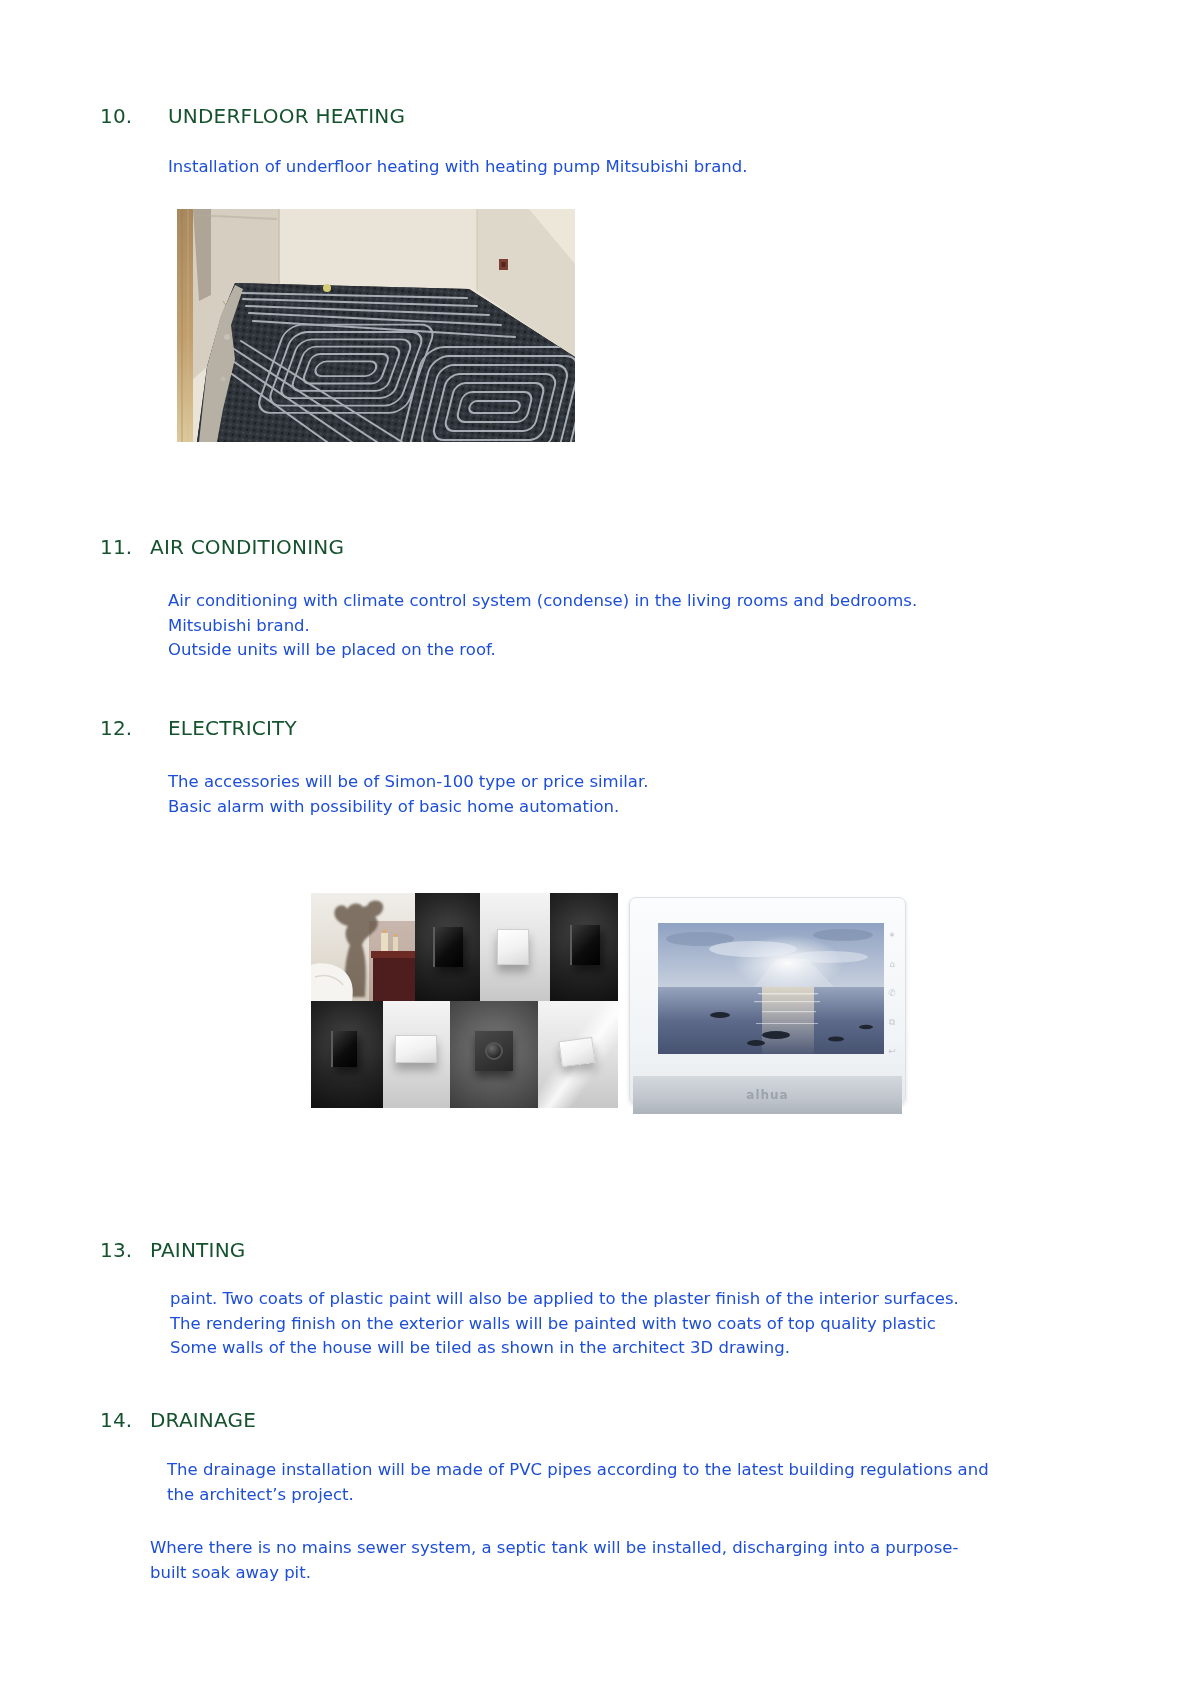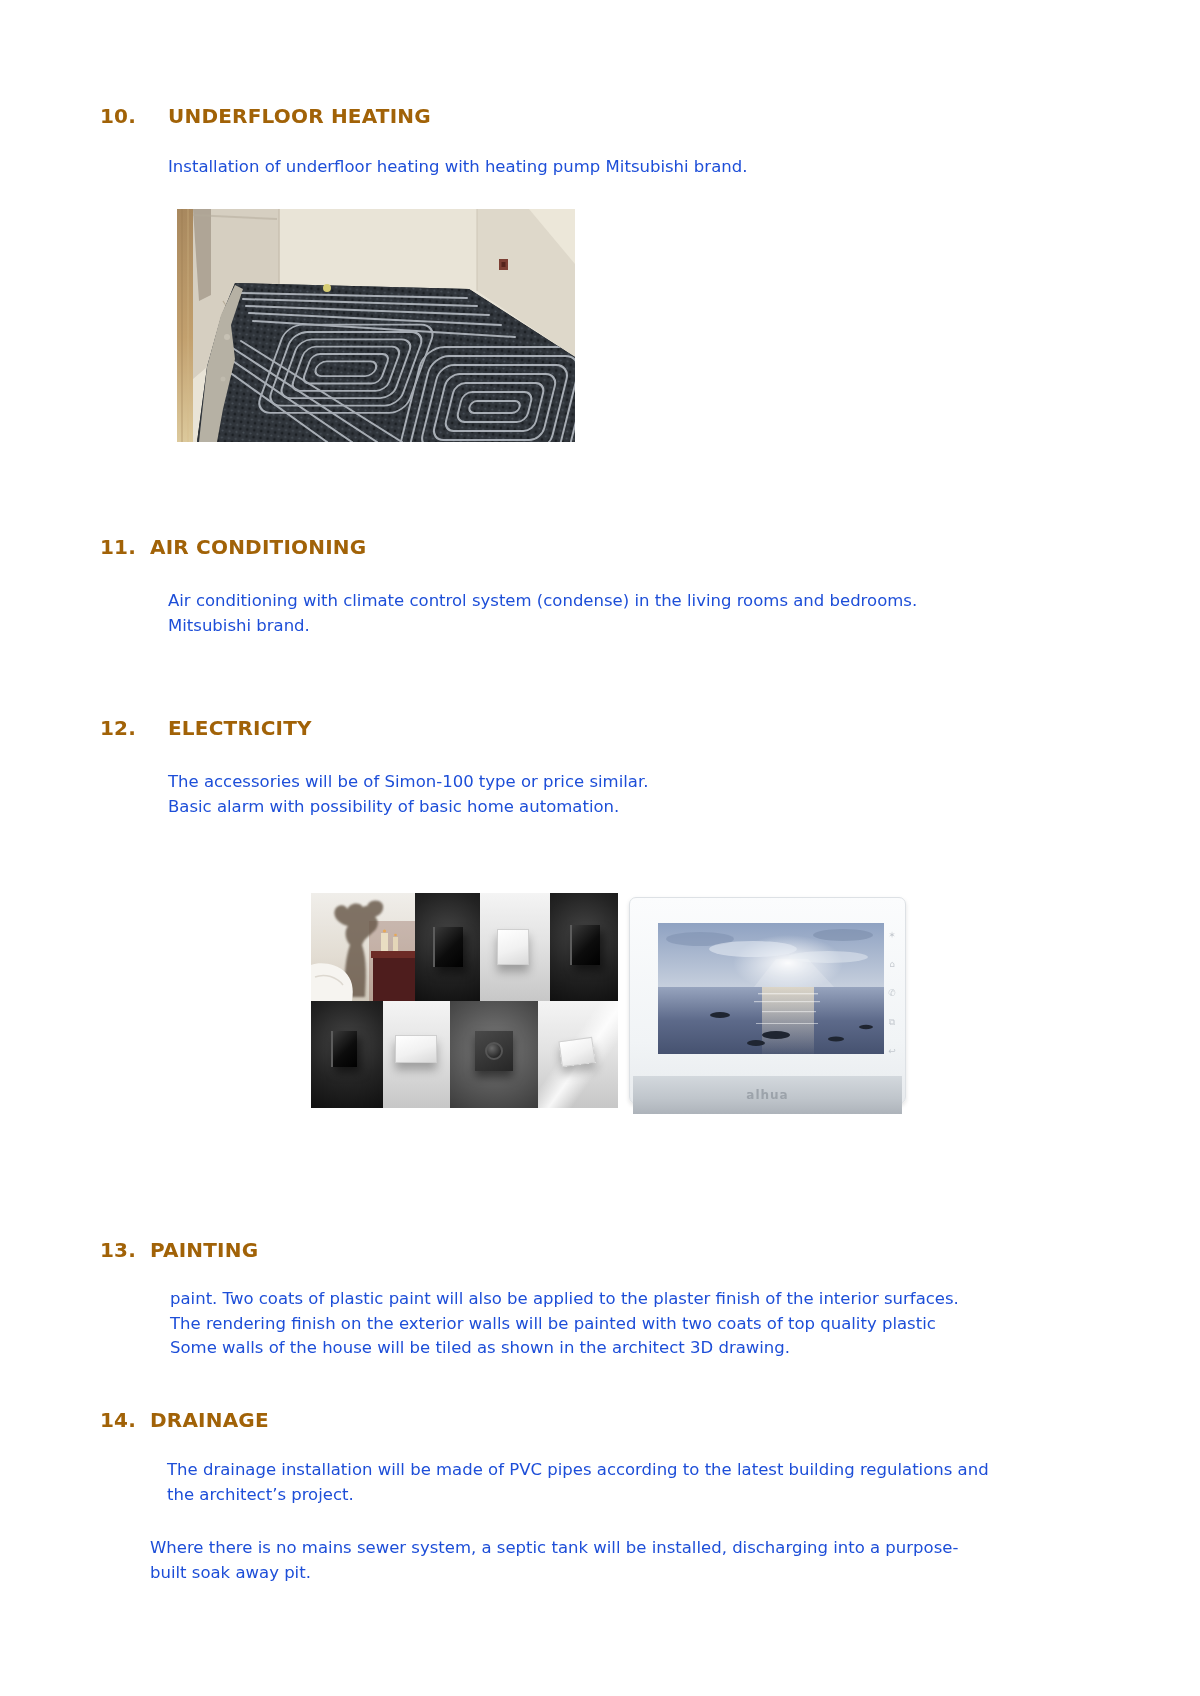--- a/index.html
+++ b/index.html
@@ -2,22 +2,22 @@
 <html><head>
 <meta charset="utf-8">
 <style>
   * { margin:0; padding:0; box-sizing:border-box; }
   html,body { background:#ffffff; }
   .page {
     position:relative; width:1200px; height:1696px; background:#ffffff;
     font-family:"DejaVu Sans", sans-serif; color:#1c1c1c; overflow:hidden;
   }
   .sec-num, .sec-title {
-    position:absolute; font-size:20px; font-weight:bold; letter-spacing:.2px;
-    line-height:24px; color:#a16207;
+    position:absolute; font-size:20px; font-weight:normal; letter-spacing:.2px;
+    line-height:24px; color:#14532d;
   }
   .para { position:absolute; font-size:16.5px; line-height:24.5px; color:#1d4ed8; }
   .pline { white-space:nowrap; }
 
   
   .photo-underfloor { position:absolute; left:177px; top:209px; width:398px; height:233px; }
   .photo-underfloor svg { display:block; width:100%; height:100%; }
 
   
   .collage { position:absolute; left:311px; top:893px; width:307px; height:215px; background:#111; }
@@ -145,20 +145,21 @@
       <line x1="5" y1="0" x2="5" y2="233" stroke="#96794f" stroke-width="1" opacity=".5"></line>
       <line x1="11" y1="0" x2="11" y2="233" stroke="#d3b987" stroke-width="1" opacity=".5"></line>
     </svg>
   </div>
 
   <div class="sec-num" style="left:100px; top:535px;">11.</div>
   <div class="sec-title" style="left:150px; top:535px;">AIR CONDITIONING</div>
   <div class="para" style="left:168px; top:589px;">
     <div class="pline">Air conditioning with climate control system (condense) in the living rooms and bedrooms.</div>
     <div class="pline">Mitsubishi brand.</div>
+    <div class="pline">Outside units will be placed on the roof.</div>
   </div>
 
   <div class="sec-num" style="left:100px; top:716px;">12.</div>
   <div class="sec-title" style="left:168px; top:716px;">ELECTRICITY</div>
   <div class="para" style="left:168px; top:770px;">
     <div class="pline">The accessories will be of Simon-100 type or price similar.</div>
     <div class="pline">Basic alarm with possibility of basic home automation.</div>
   </div>
 
   <div class="collage">

